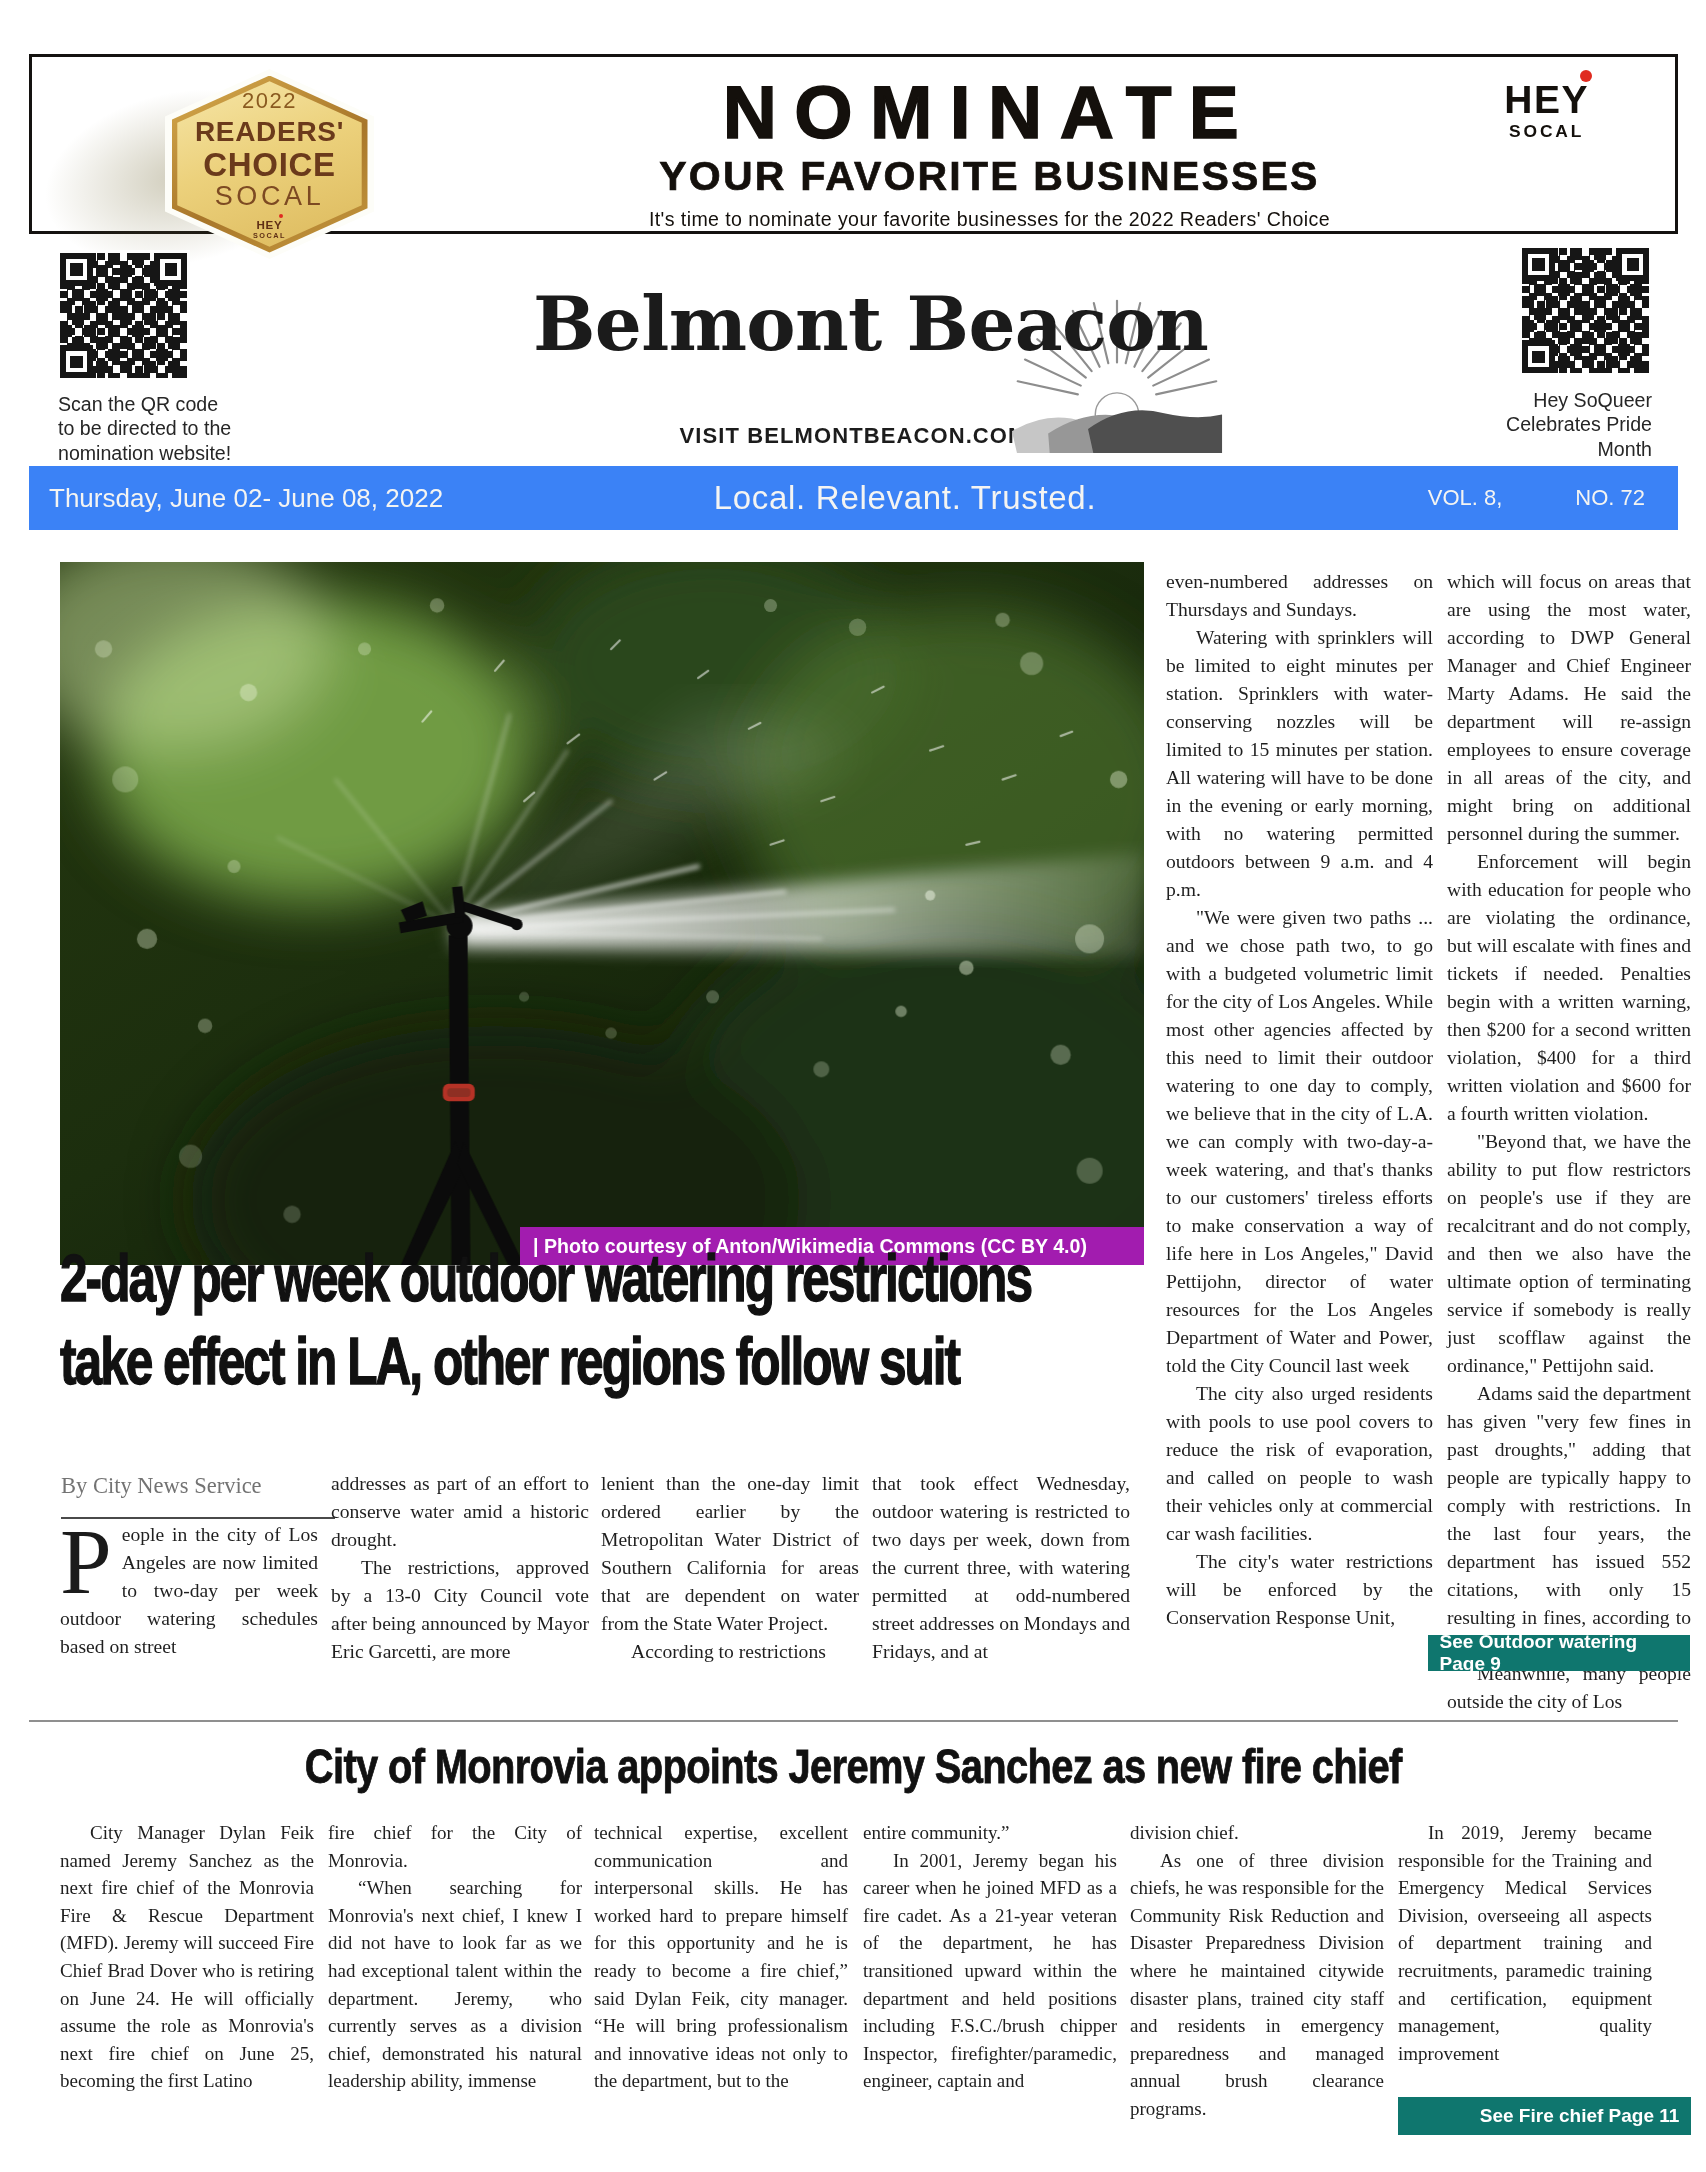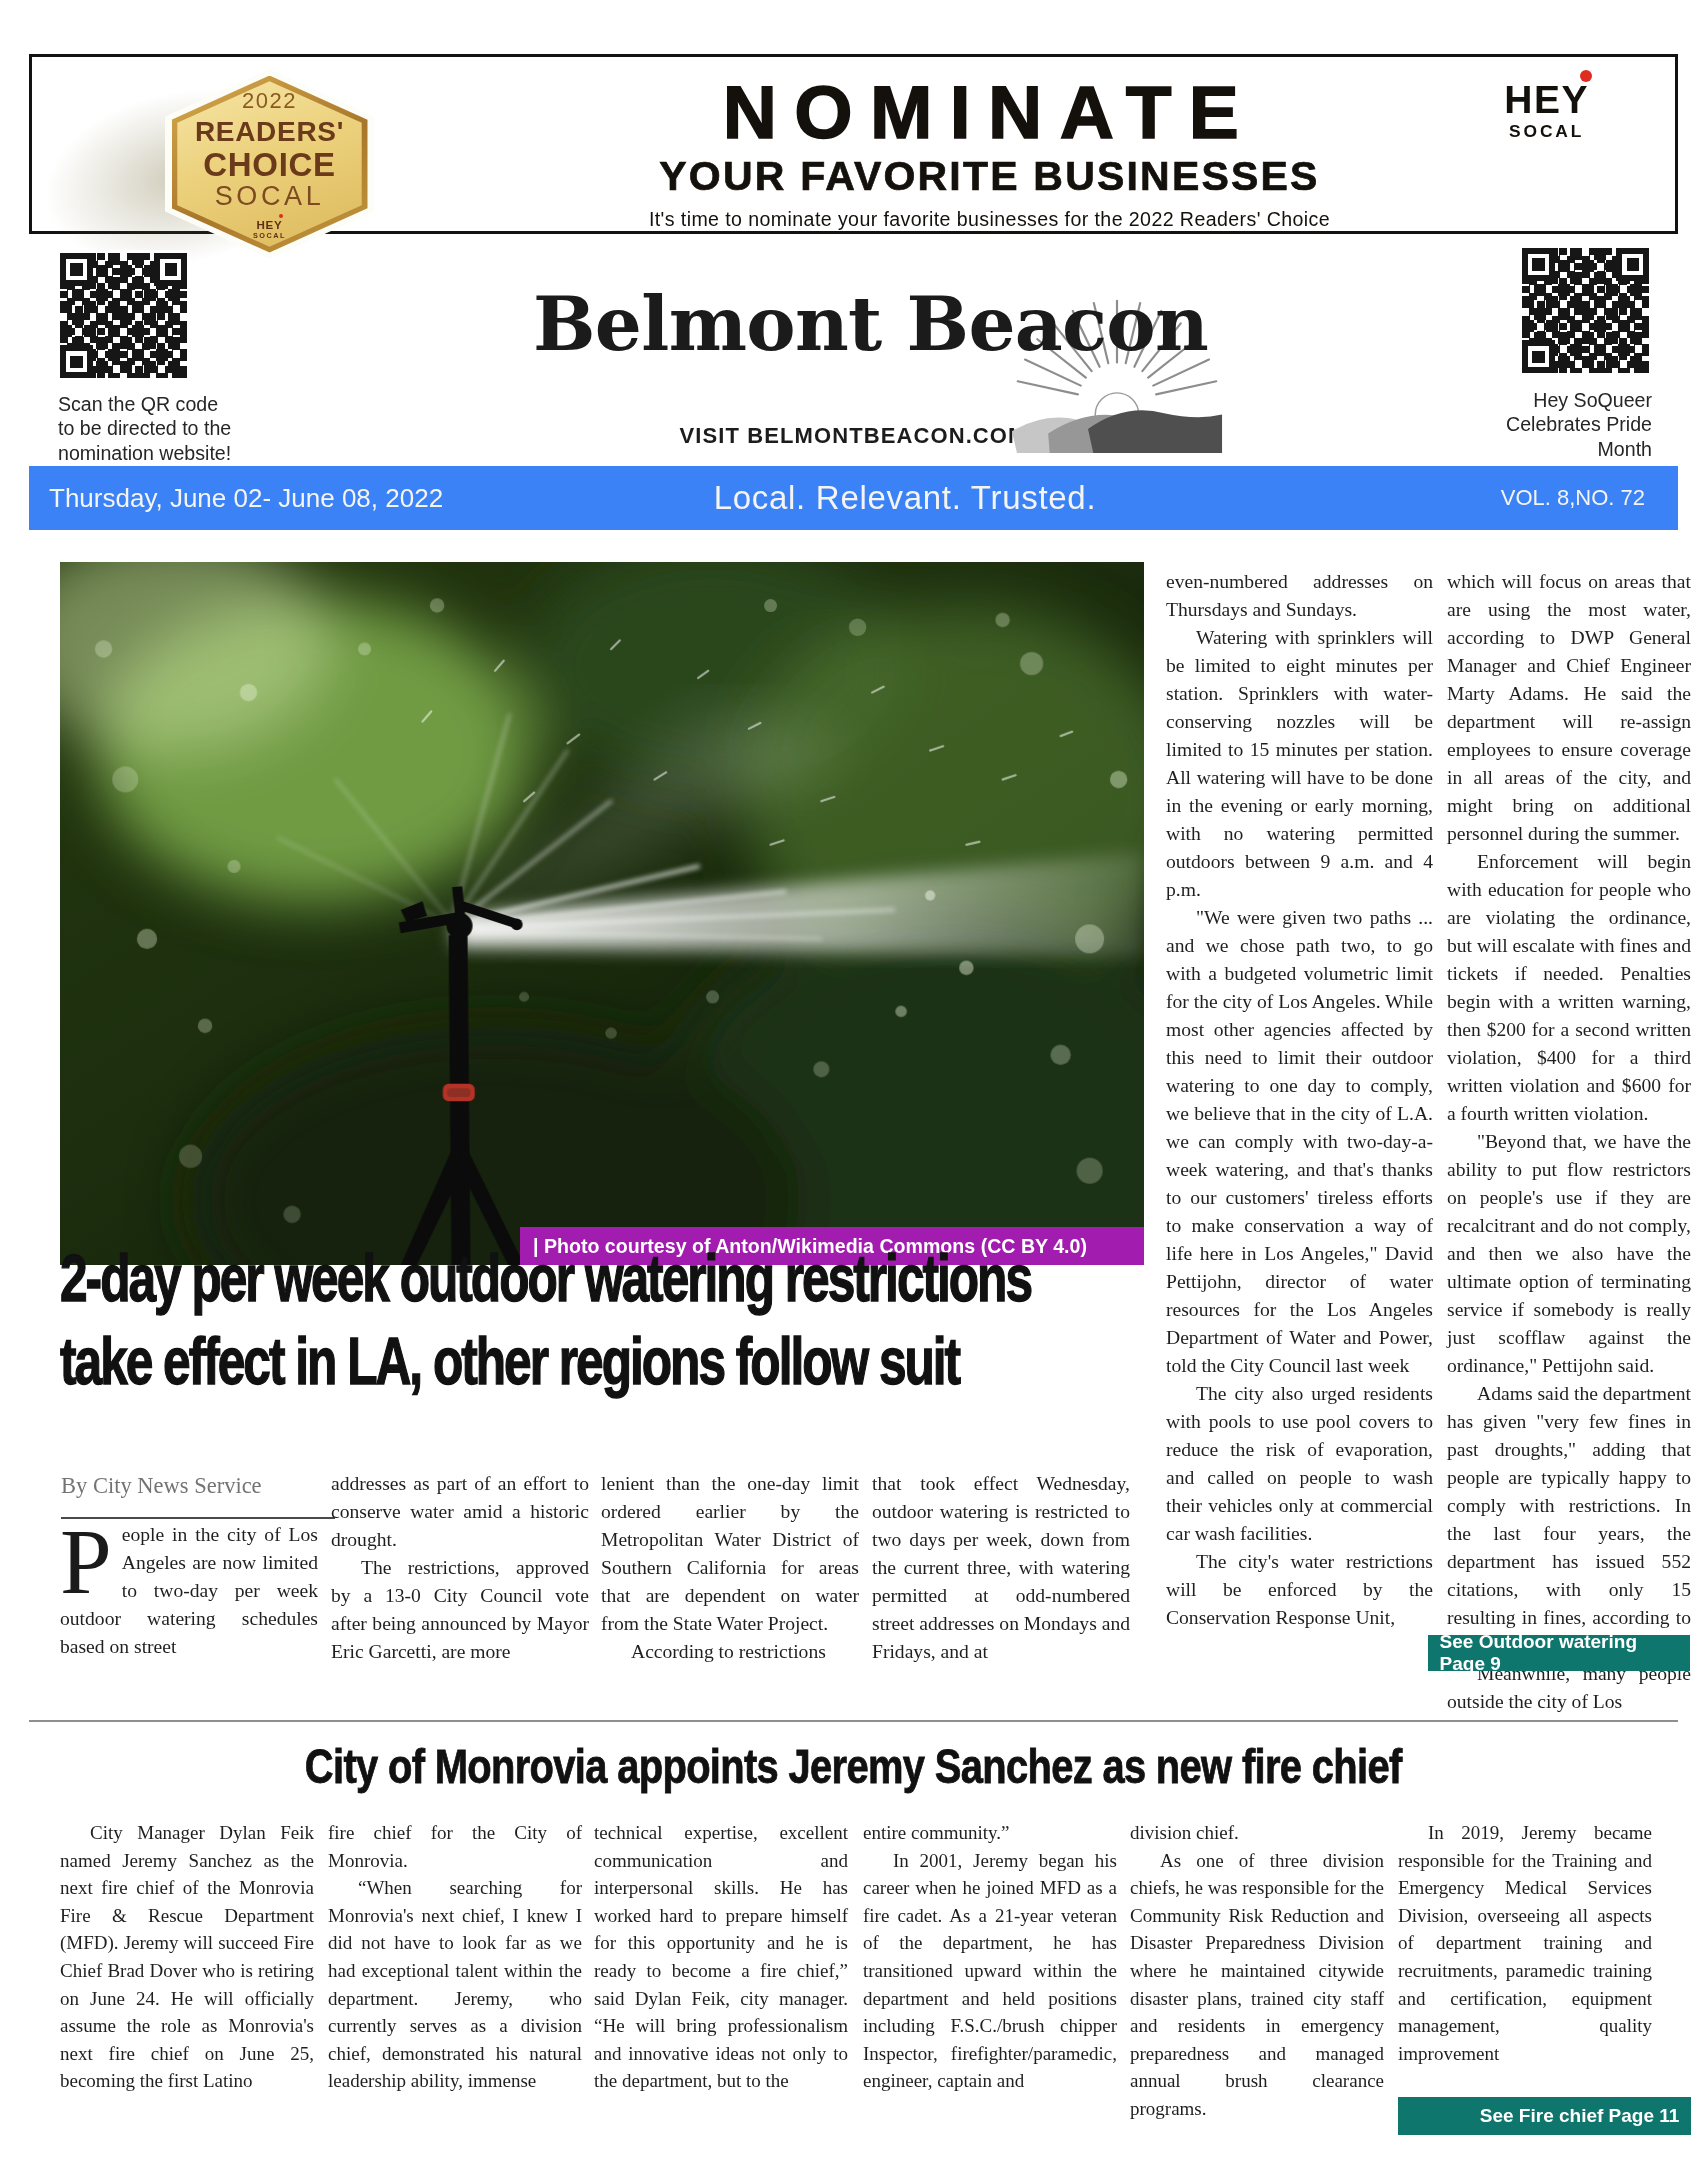--- a/index.html
+++ b/index.html
@@ -55,21 +55,21 @@
     font-weight:bold;font-size:74px;letter-spacing:-0.7px;color:#1b1b1b;z-index:3;}
   .visit{position:absolute;left:0;top:423px;width:1707px;text-align:center;font-family:"Liberation Sans",sans-serif;
     font-weight:bold;font-size:22px;letter-spacing:1.1px;color:#1c1c1c;}
   .sunlogo{position:absolute;left:1008px;top:261px;z-index:2;}
 
   
   .dateline{position:absolute;left:29px;top:466px;width:1649px;height:64px;background:#3b82f6;color:#f4f4f2;
     font-family:"Liberation Sans",sans-serif;display:flex;align-items:center;}
   .dl-date{font-size:26px;padding-left:20px;flex:0 0 450px;}
   .dl-motto{font-size:33px;letter-spacing:0.7px;flex:1;text-align:center;}
-  .dl-right{flex:0 0 334px;display:flex;justify-content:flex-end;padding-right:33px;font-size:22px;}
+  .dl-right{flex:0 0 334px;display:flex;justify-content:flex-end;gap:73px;padding-right:33px;font-size:22px;}
 
   
   .photo{position:absolute;left:60px;top:562px;width:1084px;height:703px;background:#16230e;overflow:hidden;}
   .photo-cap{position:absolute;right:0;bottom:0;width:624px;height:38px;background:#a21caf;color:#fff;
     font-family:"Liberation Sans",sans-serif;font-weight:bold;font-size:19.6px;line-height:38px;
     padding-left:13px;box-sizing:border-box;}
 
   
   .hl-wrap{position:absolute;left:60px;top:1240px;width:1088px;color:#111;}
   .hl-line{font-family:"Liberation Sans",sans-serif;font-weight:bold;font-size:54px;letter-spacing:-2.2px;

